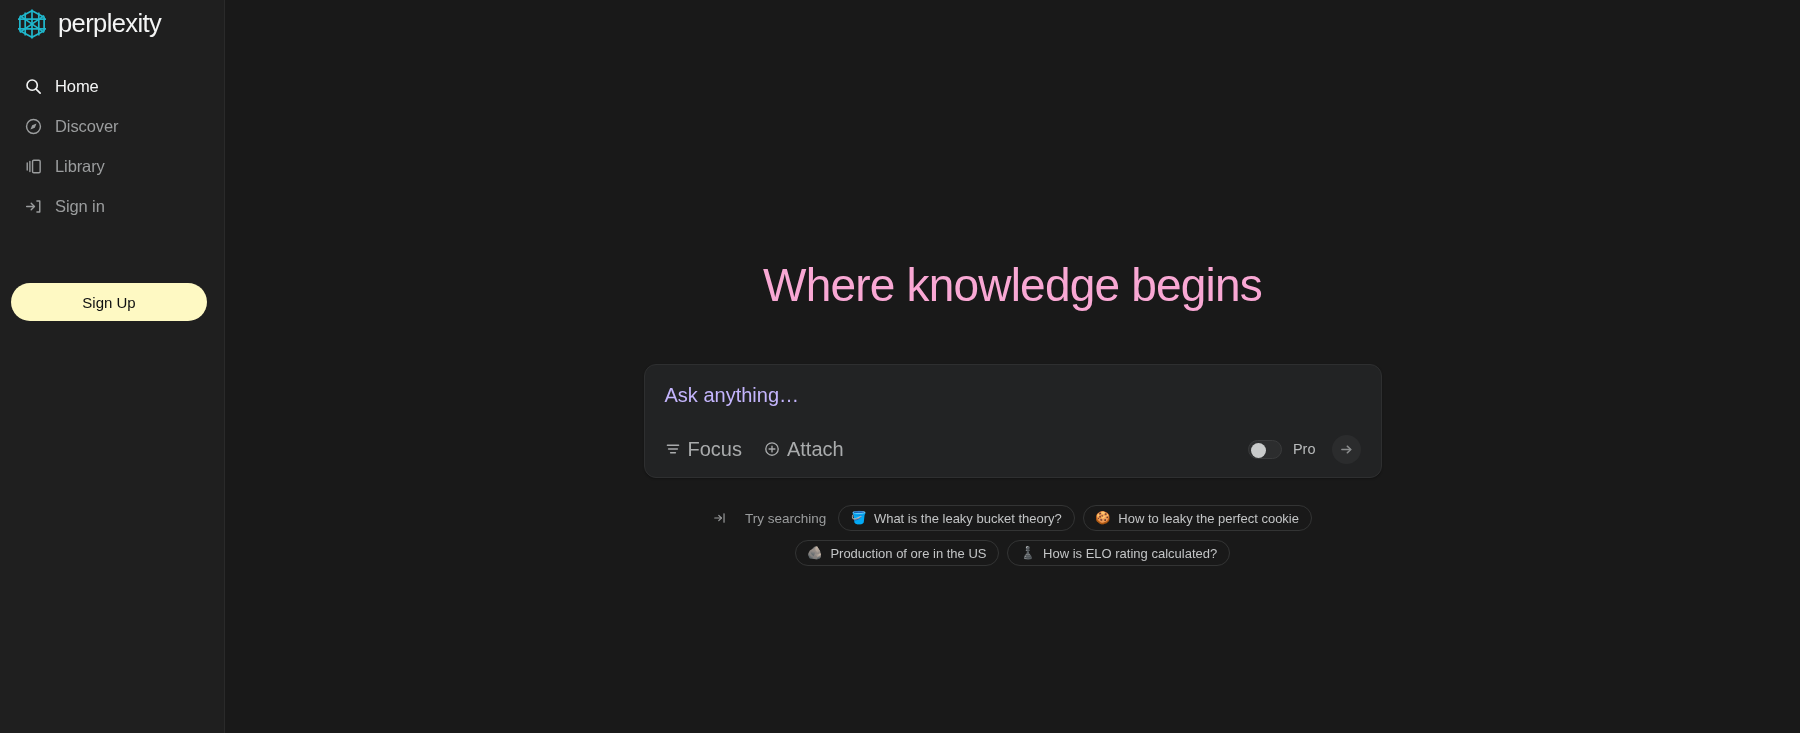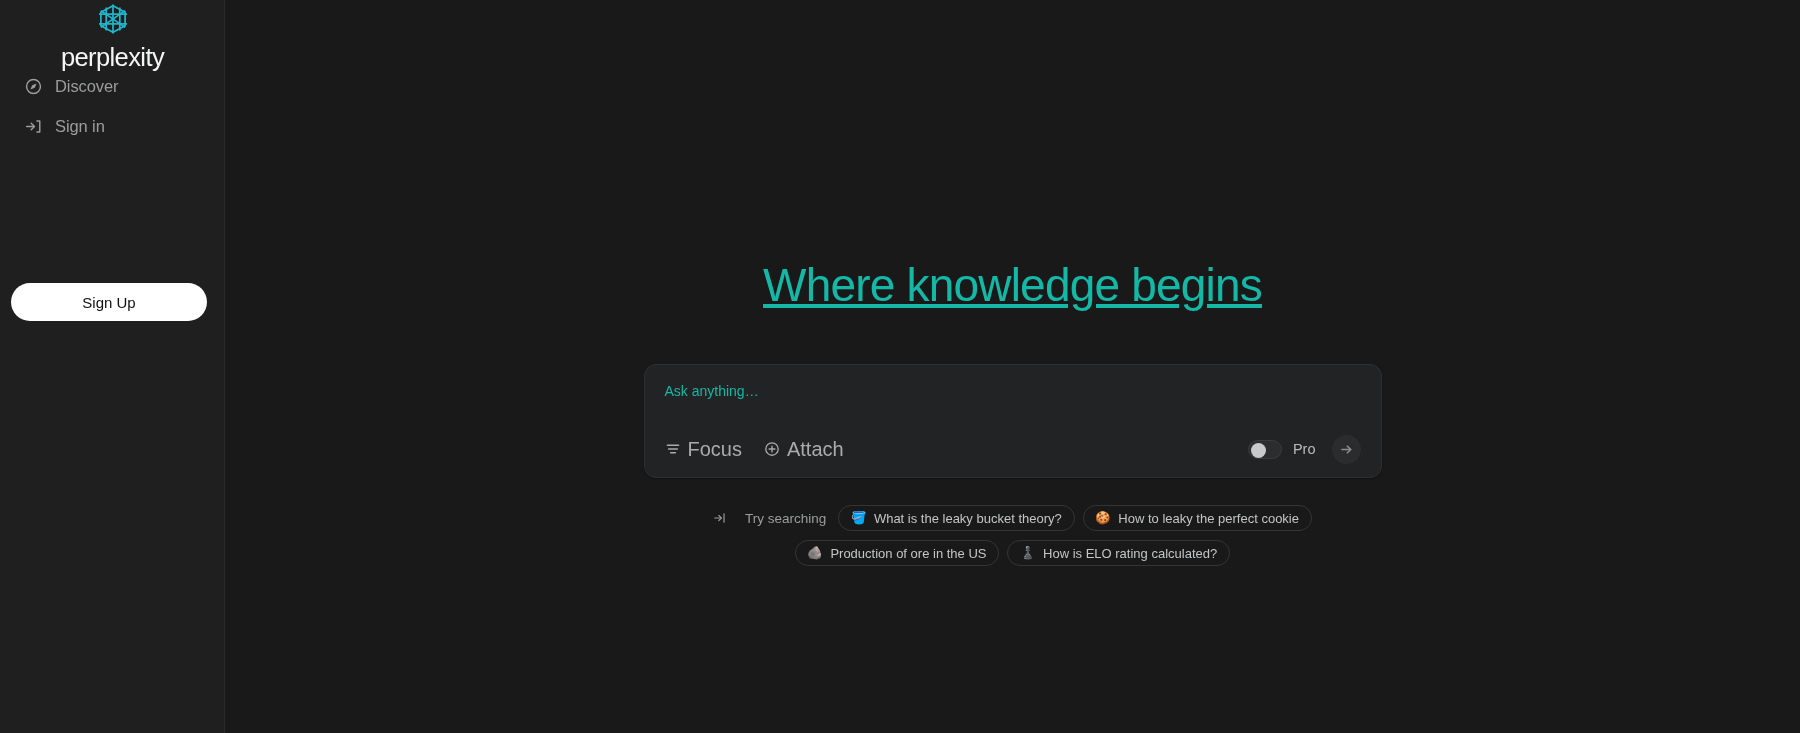--- a/index.html
+++ b/index.html
@@ -15,21 +15,21 @@
   .sidebar {
     width: 225px; height: 733px;
     background: #1f1f1f;
     border-right: 1px solid #2a2a2a;
     flex: 0 0 225px;
     padding: 0 14px;
     position: relative;
   }
   .brand {
     display: flex; align-items: center; gap: 9px;
-    height: 44px; margin-top: 2px; padding-left: 1px; flex-direction: column;
+    height: 44px; margin-top: 2px; padding-left: 1px;
   }
   .brand-mark { width: 34px; height: 34px; flex: 0 0 34px; display:block; }
   .brand-word {
     color: #f4f5f5; font-size: 25.5px; letter-spacing: -0.6px;
     font-weight: 400; line-height: 1;
   }
 
   .new-thread {
     margin-top: 17px;
     height: 34px; width: 196px;
@@ -58,51 +58,50 @@
     height: 40px; padding-left: 10px; cursor: pointer;
     border-radius: 8px;
   }
   .nav-ico { width: 19px; height: 19px; flex: 0 0 19px; display: block; }
   .nav-label { font-size: 16.5px; color: #9b9d9e; letter-spacing: -0.1px; }
   .nav-item.active .nav-label { color: #f4f5f5; font-weight: 500; }
 
   .signup {
     position: absolute; left: 11px; top: 283px;
     width: 196px; height: 38px;
-    background: #ffffff; color: #0f1011;
+    background: #fef9c3; color: #0f1011;
     border: none; border-radius: 19px;
     font-size: 15px; font-weight: 500; cursor: pointer;
     font-family: "Liberation Sans", sans-serif;
   }
 
   
   .main {
     flex: 1; height: 733px;
     display: flex; flex-direction: column;
     align-items: center;
     padding-top: 262px;
   }
   .headline {
-    color: #14b8a6;
+    color: #f9a8d4;
     font-size: 46px; font-weight: 400;
     letter-spacing: -0.8px; line-height: 1;
     margin-bottom: 56px;
-    text-decoration: underline;
   }
 
   .ask-box {
     width: 738px;
     background: #222324;
     border: 1px solid #2e2f30;
     border-radius: 12px;
     padding: 18px 20px 12px 20px;
     box-shadow: 0 1px 2px rgba(0,0,0,.25);
   }
   .ask-placeholder {
-    color: #14b8a6; font-size: 14px; line-height: 1.2;
+    color: #c4b5fd; font-size: 20px; line-height: 1.2;
     height: 50px;
   }
   .ask-toolbar { display: flex; align-items: center; height: 32px; }
   .tool-btn {
     display: flex; align-items: center; gap: 7px;
     color: #a9abac; font-size: 20px;
     background: none; border: none; cursor: pointer;
     padding: 4px 8px 4px 0; margin-right: 14px;
     font-family: "Liberation Sans", sans-serif;
   }
@@ -167,29 +166,44 @@
           <path d="M3.6 11.4 L28.4 11.4"></path>
           <path d="M3.6 20.6 L28.4 20.6"></path>
         </g>
       </svg>
       <span class="brand-word">perplexity</span>
     </div>
 
 
     <nav class="nav">
 
+      <div class="nav-item active">
+        <svg class="nav-ico" viewBox="0 0 20 20">
+          <circle cx="8.6" cy="8.6" r="5.4" fill="none" stroke="#f4f5f5" stroke-width="1.7"></circle>
+          <path d="M12.7 12.7 L17 17" stroke="#f4f5f5" stroke-width="1.7" stroke-linecap="round"></path>
+        </svg>
+        <span class="nav-label">Home</span>
+      </div>
 
       <div class="nav-item">
         <svg class="nav-ico" viewBox="0 0 20 20">
           <circle cx="10" cy="10" r="7.3" fill="none" stroke="#9b9d9e" stroke-width="1.5"></circle>
           <path d="M13.2 6.8 L8.6 8.6 L6.8 13.2 L11.4 11.4 Z" fill="#9b9d9e"></path>
         </svg>
         <span class="nav-label">Discover</span>
       </div>
 
+      <div class="nav-item">
+        <svg class="nav-ico" viewBox="0 0 20 20">
+          <rect x="9" y="3.4" width="8" height="13.2" rx="1.3" fill="none" stroke="#9b9d9e" stroke-width="1.5"></rect>
+          <path d="M6.2 4.8 L6.2 15.2" stroke="#9b9d9e" stroke-width="1.5" stroke-linecap="round"></path>
+          <path d="M3.4 6.2 L3.4 13.8" stroke="#9b9d9e" stroke-width="1.5" stroke-linecap="round"></path>
+        </svg>
+        <span class="nav-label">Library</span>
+      </div>
 
       <div class="nav-item">
         <svg class="nav-ico" viewBox="0 0 20 20">
           <path d="M2.8 10 L10.4 10" stroke="#9b9d9e" stroke-width="1.5" stroke-linecap="round"></path>
           <path d="M7.6 6.6 L11 10 L7.6 13.4" fill="none" stroke="#9b9d9e" stroke-width="1.5" stroke-linecap="round" stroke-linejoin="round"></path>
           <path d="M13.6 4.2 L16.6 4.2 L16.6 15.8 L13.6 15.8" fill="none" stroke="#9b9d9e" stroke-width="1.5" stroke-linecap="round" stroke-linejoin="round"></path>
         </svg>
         <span class="nav-label">Sign in</span>
       </div>
 

